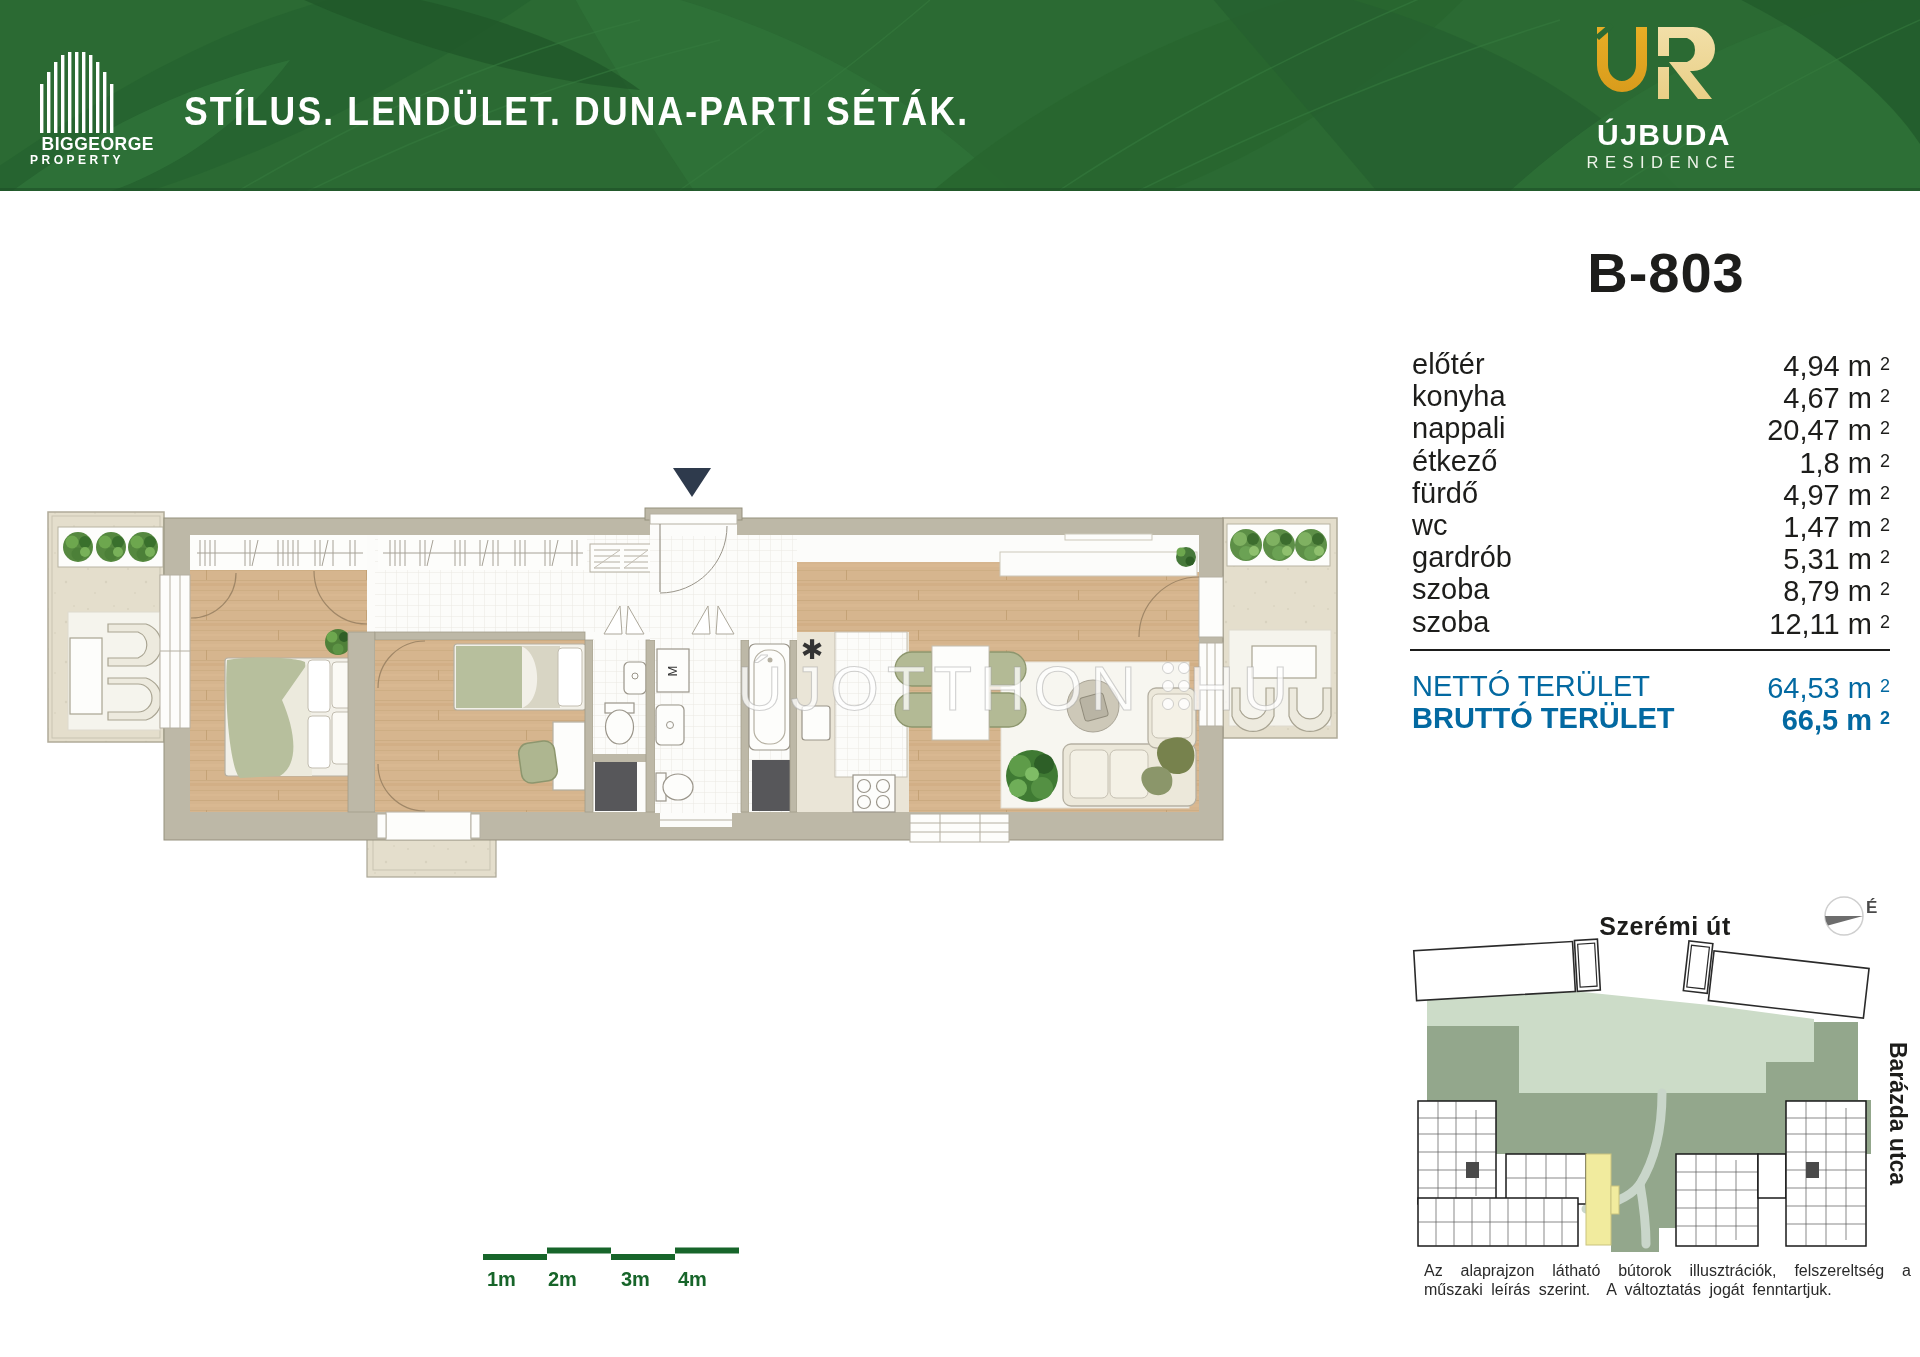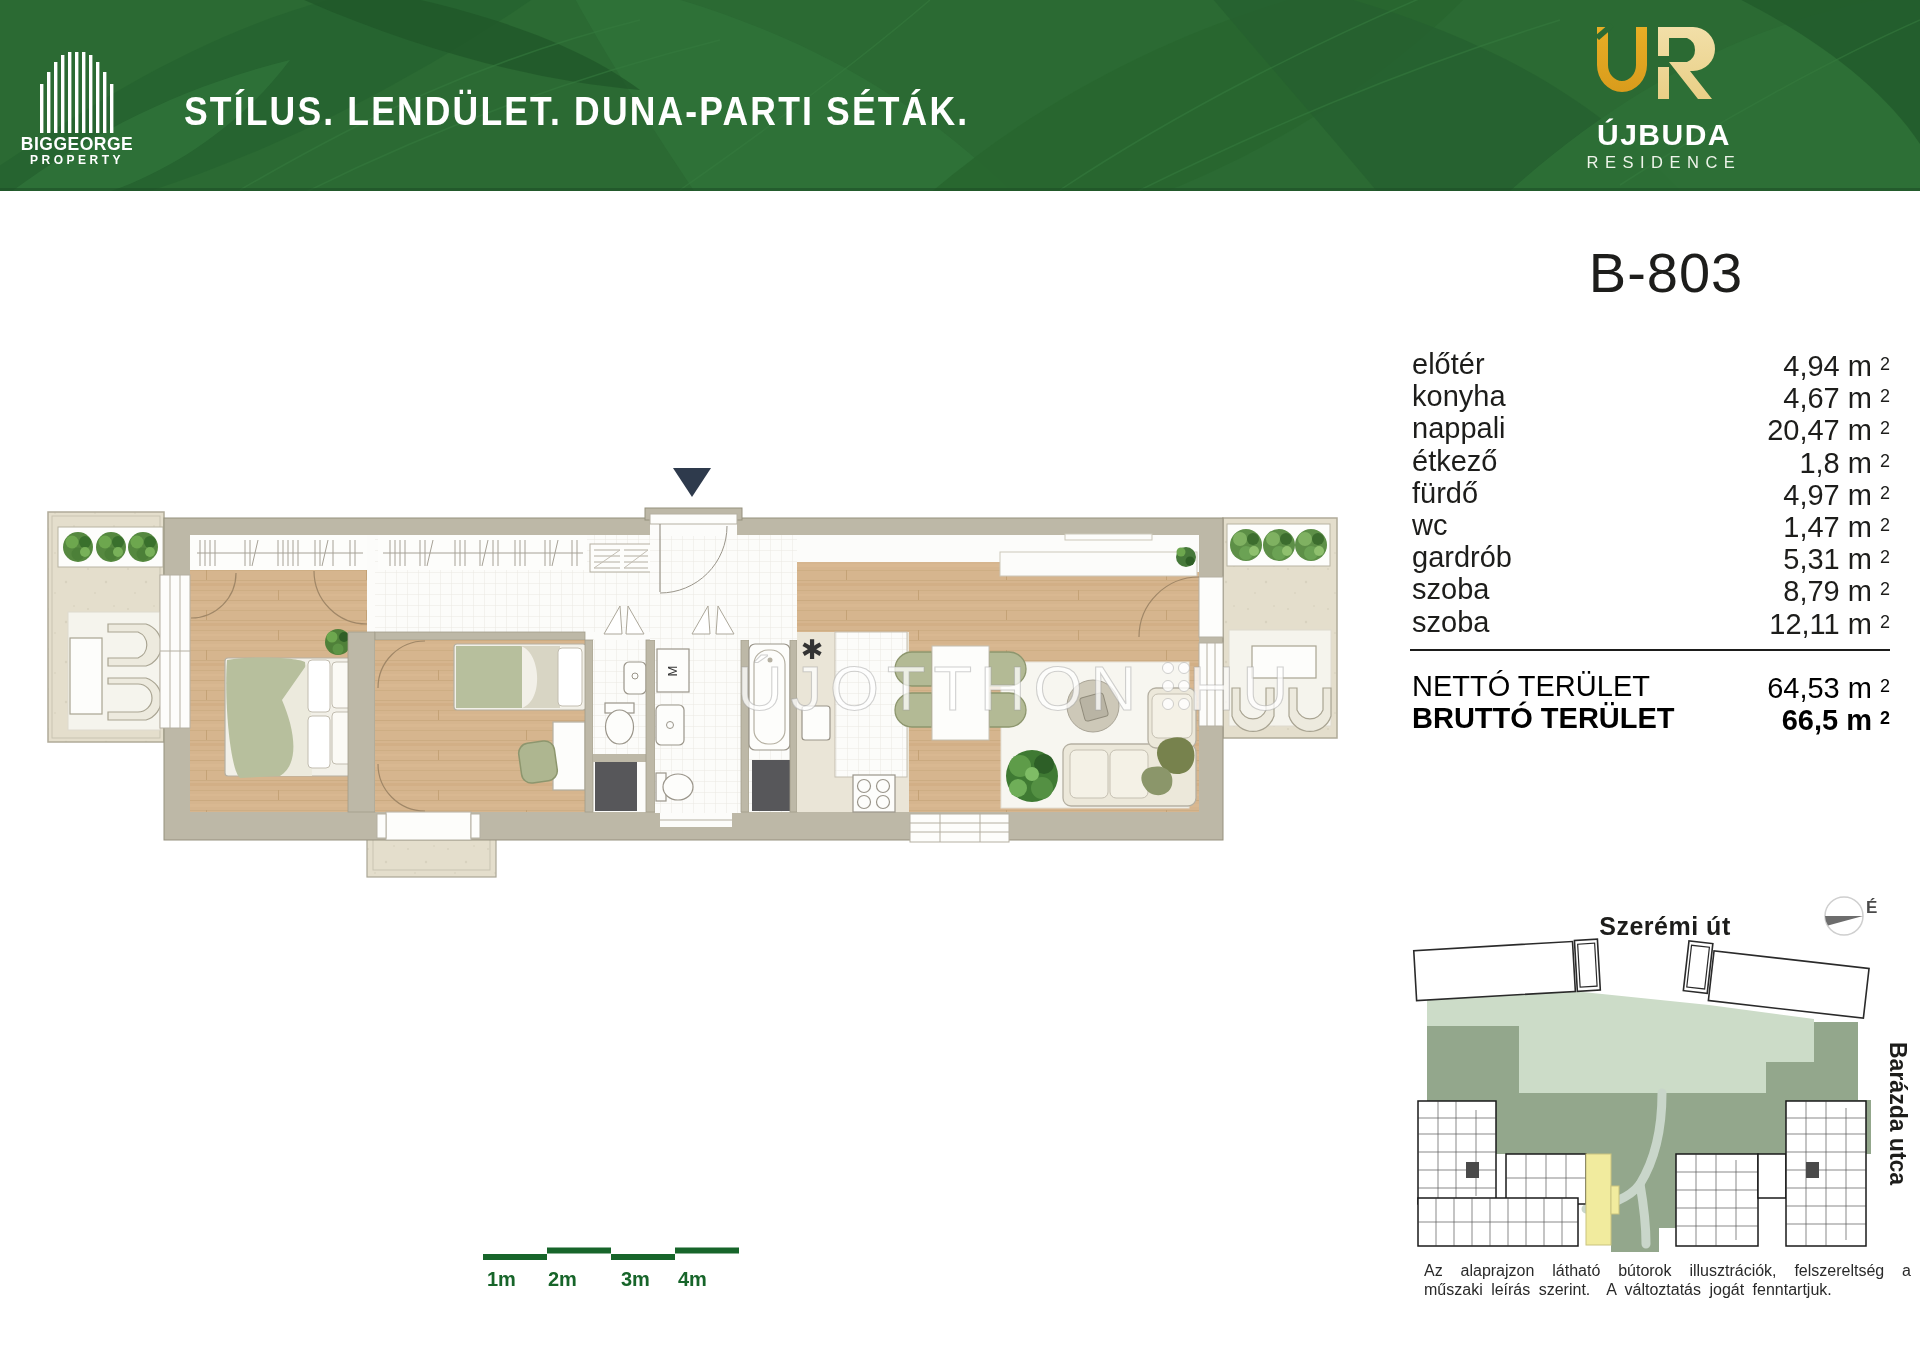--- a/index.html
+++ b/index.html
@@ -1,33 +1,33 @@
 <!DOCTYPE html>
 <html><head>
 <meta charset="utf-8">
 <style>
   html,body{margin:0;padding:0;}
   body{width:1920px;height:1357px;background:#ffffff;font-family:"Liberation Sans",sans-serif;position:relative;overflow:hidden;}
   .abs{position:absolute;}
   
   .banner{position:absolute;left:0;top:0;width:1920px;height:191px;overflow:hidden;}
   .headline{position:absolute;left:184px;top:88px;font-size:41px;font-weight:bold;color:#ffffff;letter-spacing:2.5px;white-space:nowrap;transform:scaleX(0.866);transform-origin:0 50%;}
-  .bg-name{position:absolute;left:0px;top:134px;width:154px;text-align:center;color:#fff;font-weight:bold;font-size:17.5px;letter-spacing:0.5px;}
+  .bg-name{position:absolute;left:0px;top:134px;width:154px;text-align:right;color:#fff;font-weight:bold;font-size:17.5px;letter-spacing:0.5px;}
   .bg-prop{position:absolute;left:0px;top:153px;width:154px;text-align:center;color:#fff;font-weight:bold;font-size:12px;letter-spacing:3.5px;}
   .ujbuda{position:absolute;left:1560px;top:118px;width:208px;text-align:center;color:#fff;font-weight:bold;font-size:30px;letter-spacing:1.5px;}
   .residence{position:absolute;left:1560px;top:153px;width:208px;text-align:center;color:#eef4ea;font-size:16.5px;letter-spacing:6.5px;}
   
-  .unit-title{position:absolute;left:1424px;top:240px;width:484px;text-align:center;font-size:56px;font-weight:normal;color:#1d1d1b;letter-spacing:1px;}
+  .unit-title{position:absolute;left:1424px;top:240px;width:484px;text-align:center;font-size:56px;font-weight:bold;color:#1d1d1b;letter-spacing:1px;}
   .tbl{position:absolute;left:1412px;top:348px;width:478px;font-size:29px;color:#1d1d1b;}
   .row{position:relative;height:32.2px;line-height:32.2px;}
   .row .lab{position:absolute;left:0;}
   .row .val{position:absolute;right:0;text-align:center;}
   .row sup{font-size:18px;vertical-align:6px;}
   .divline{position:absolute;left:1410px;top:649px;width:480px;height:2px;background:#1d1d1b;}
-  .tbl2{position:absolute;left:1412px;top:671px;width:478px;font-size:29px;color:#000000;text-decoration:underline;}
+  .tbl2{position:absolute;left:1412px;top:671px;width:478px;font-size:29px;color:#0369a1;text-decoration:underline;}
   .tbl2 .row{height:31.8px;line-height:31.8px;}
   
   .wm{position:absolute;left:737px;top:652px;width:560px;font-size:63px;color:rgba(255,255,255,0.75);letter-spacing:8px;white-space:nowrap;-webkit-text-stroke:1.1px rgba(155,155,155,0.45);}
   
   .szeremi{position:absolute;left:1540px;top:912px;width:250px;text-align:center;font-size:25px;color:#1d1d1b;letter-spacing:0.5px;font-weight:bold;}
   .barazda{position:absolute;left:1911px;top:1042px;font-size:23px;color:#1d1d1b;font-weight:bold;transform:rotate(90deg);transform-origin:left top;white-space:nowrap;}
   .ecompass{position:absolute;left:1866px;top:898px;font-size:17px;color:#4a4a4a;font-weight:bold;}
   .disclaimer{position:absolute;left:1424px;top:1262px;width:487px;font-size:16px;line-height:18.5px;color:#2a2a2a;font-weight:normal;}
   .dj{text-align:justify;height:18.5px;overflow:hidden;}
   .dj:after{content:"";display:inline-block;width:100%;}

